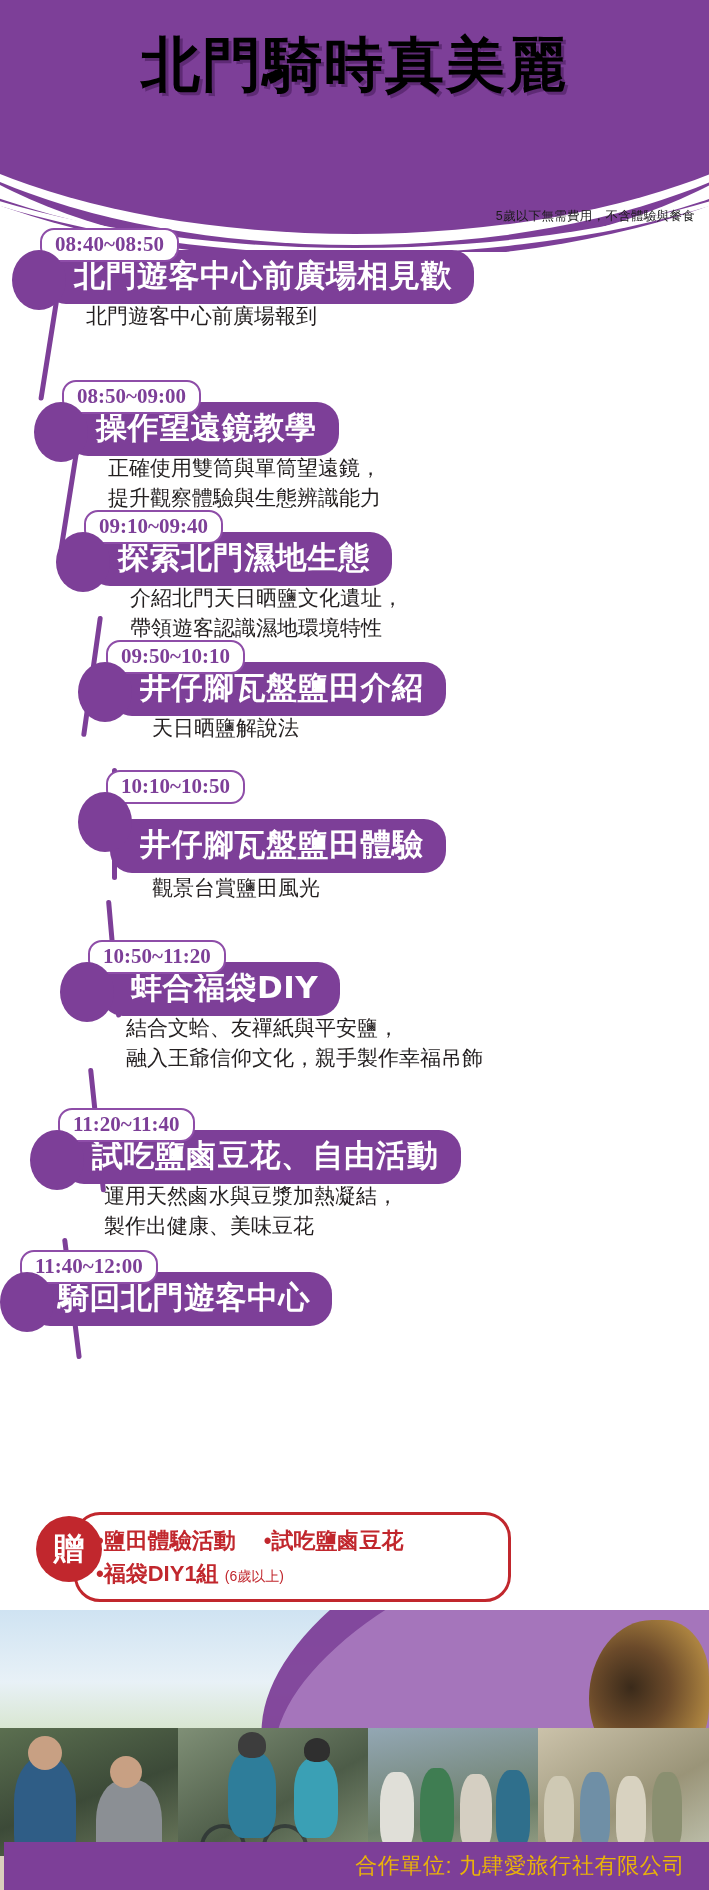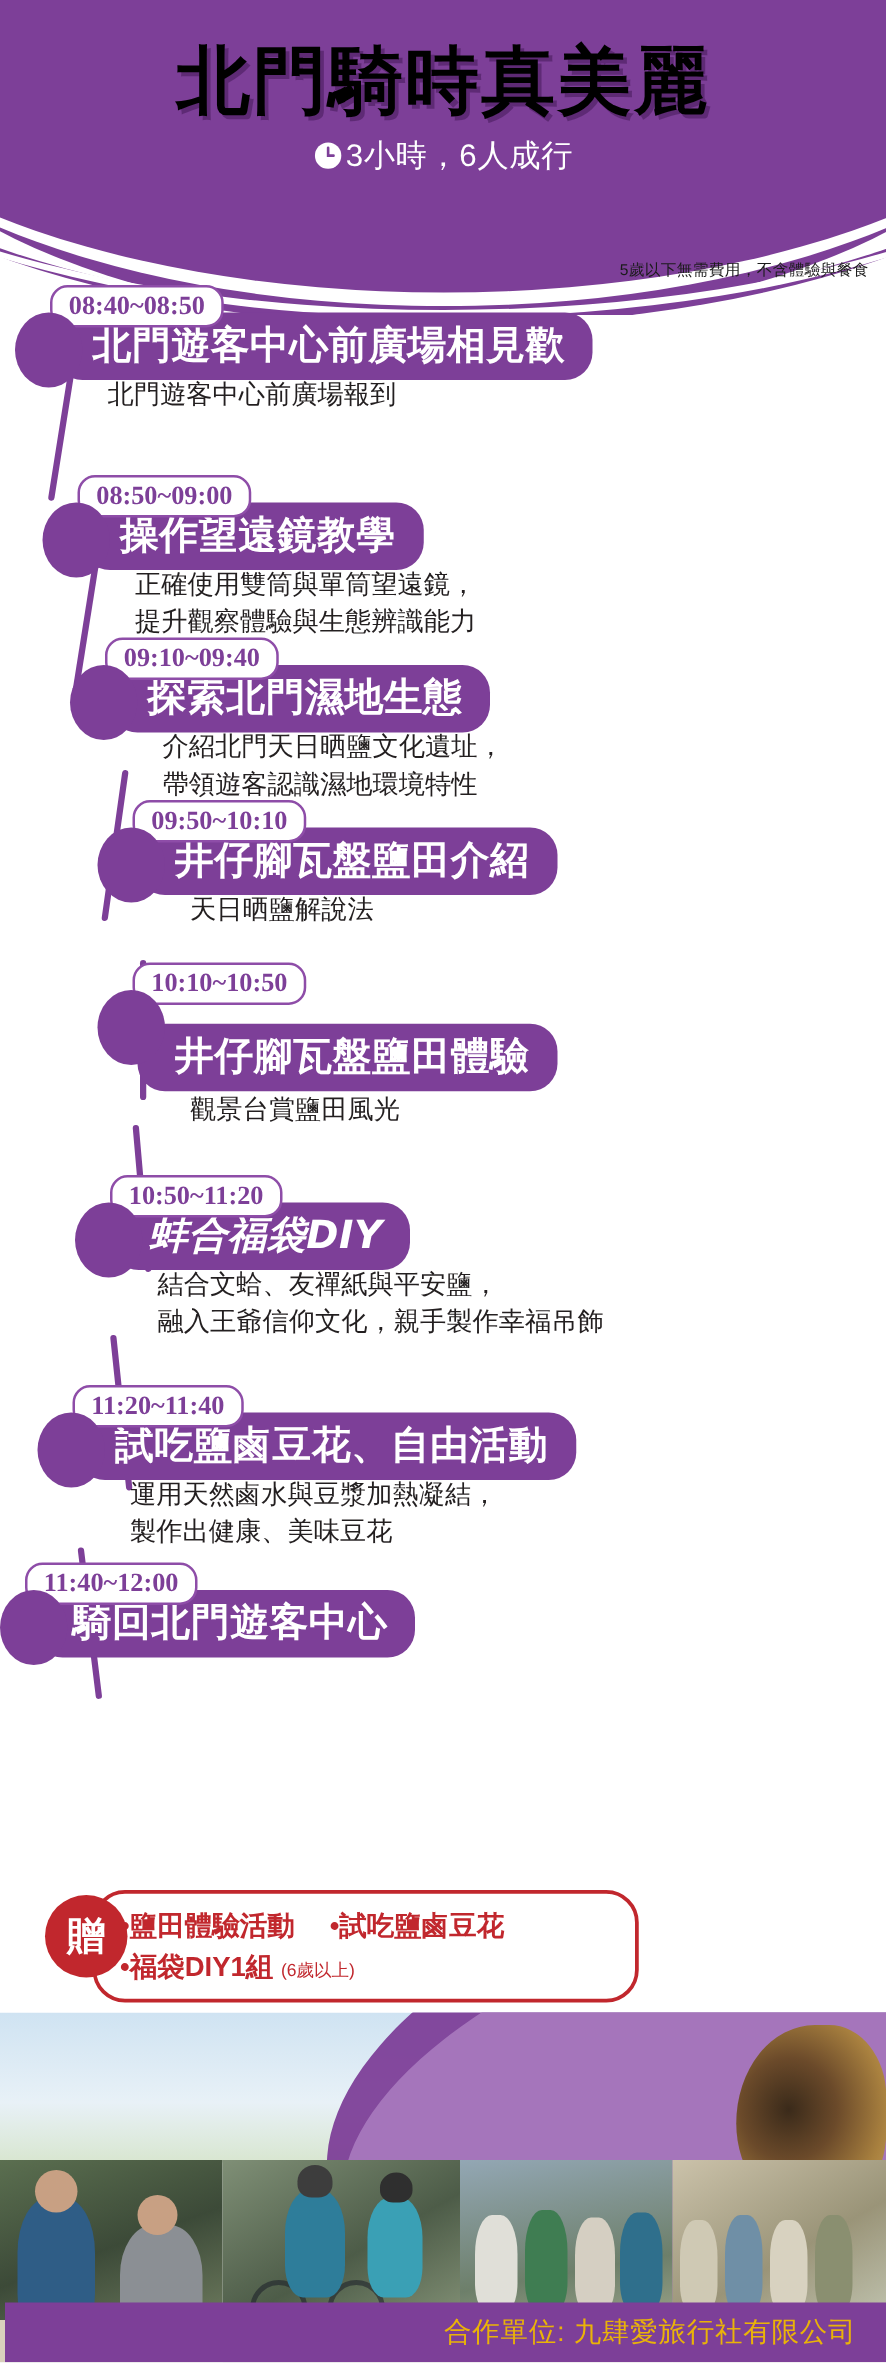--- a/index.html
+++ b/index.html
@@ -312,28 +312,20 @@
 <div id="poster">
 
   <div class="header">
     <div class="header-blob"></div>
     <div class="header-swoosh-a"></div>
     <div class="header-swoosh-b"></div>
     <div class="header-swoosh-c"></div>
 
     <div class="poster-title">北門騎時真美麗</div>
 
-    <div class="subtitle-row">
-      <span class="clock-icon">
-        <svg width="23" height="23" viewBox="0 0 24 24">
-          <circle cx="12" cy="12" r="11" fill="#ffffff"></circle>
-          <path d="M12 5.5 L12 12 L16.5 12" stroke="#7d3f98" stroke-width="2.2" fill="none" stroke-linecap="round"></path>
-        </svg>
-      </span><span>3小時，6人成行</span>
-    </div>
 
   </div>
 
   <div class="price-note">5歲以下無需費用，不含體驗與餐食</div>
 
   <div class="timeline">
 
     <div class="tl-item">
       <div class="tl-connector" style="left:57px; top:54px; height:120px; transform:rotate(9deg); transform-origin: top center;"></div>
       <div class="time-chip" style="left:40px; top:0px;">08:40~08:50</div>
@@ -384,21 +376,21 @@
       <div class="desc" style="left:152px; top:615px;">
         <div>下到鹽田收挑鹽體驗</div>
         <div>觀景台賞鹽田風光</div>
       </div>
     </div>
 
     <div class="tl-item">
       <div class="tl-connector" style="left:88px; top:840px; height:125px; transform:rotate(-6deg); transform-origin: top center;"></div>
       <div class="time-chip" style="left:88px; top:712px;">10:50~11:20</div>
       <div class="dot" style="left:60px; top:734px;"></div>
-      <div class="title-pill" style="left:89px; top:734px;font-style:italic;">蚌合福袋DIY</div>
+      <div class="title-pill" style="left:101px; top:734px;">蚌合福袋DIY</div>
       <div class="desc" style="left:126px; top:785px;">
         <div>結合文蛤、友禪紙與平安鹽，</div>
         <div>融入王爺信仰文化，親手製作幸福吊飾</div>
       </div>
     </div>
 
     <div class="tl-item">
       <div class="tl-connector" style="left:62px; top:1010px; height:122px; transform:rotate(-7deg); transform-origin: top center;"></div>
       <div class="time-chip" style="left:58px; top:880px;">11:20~11:40</div>
       <div class="dot" style="left:30px; top:902px;"></div>

